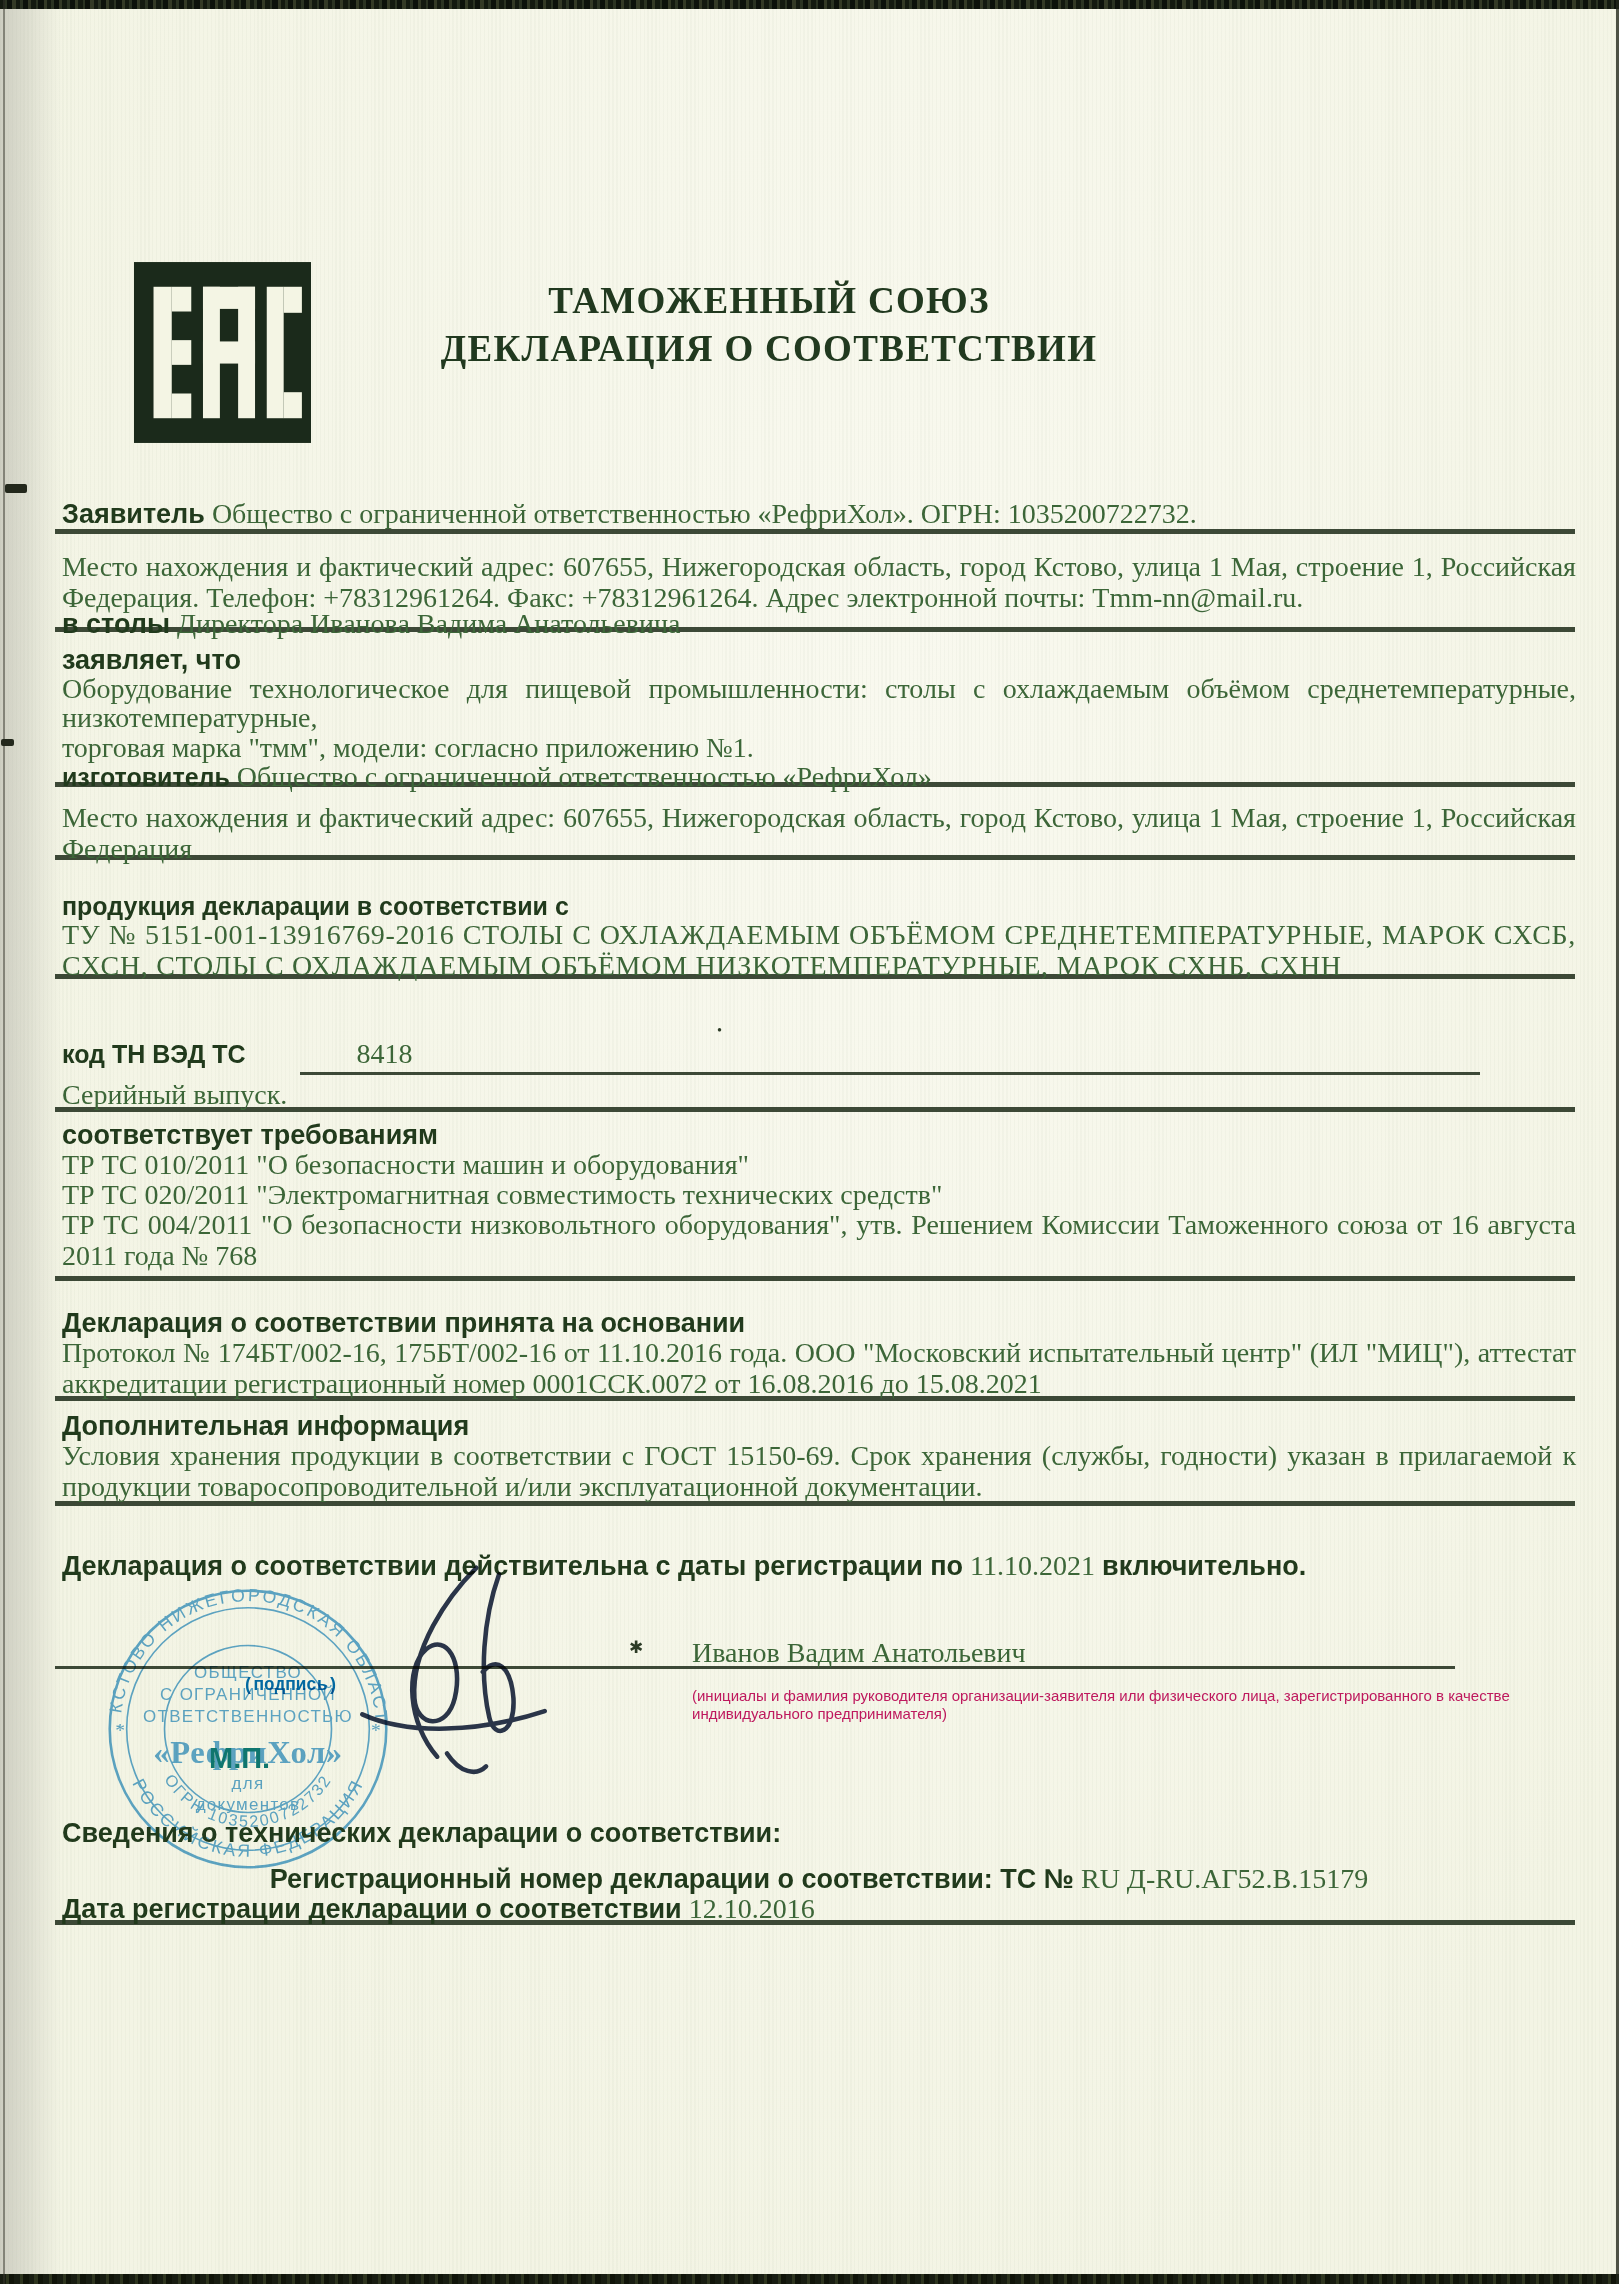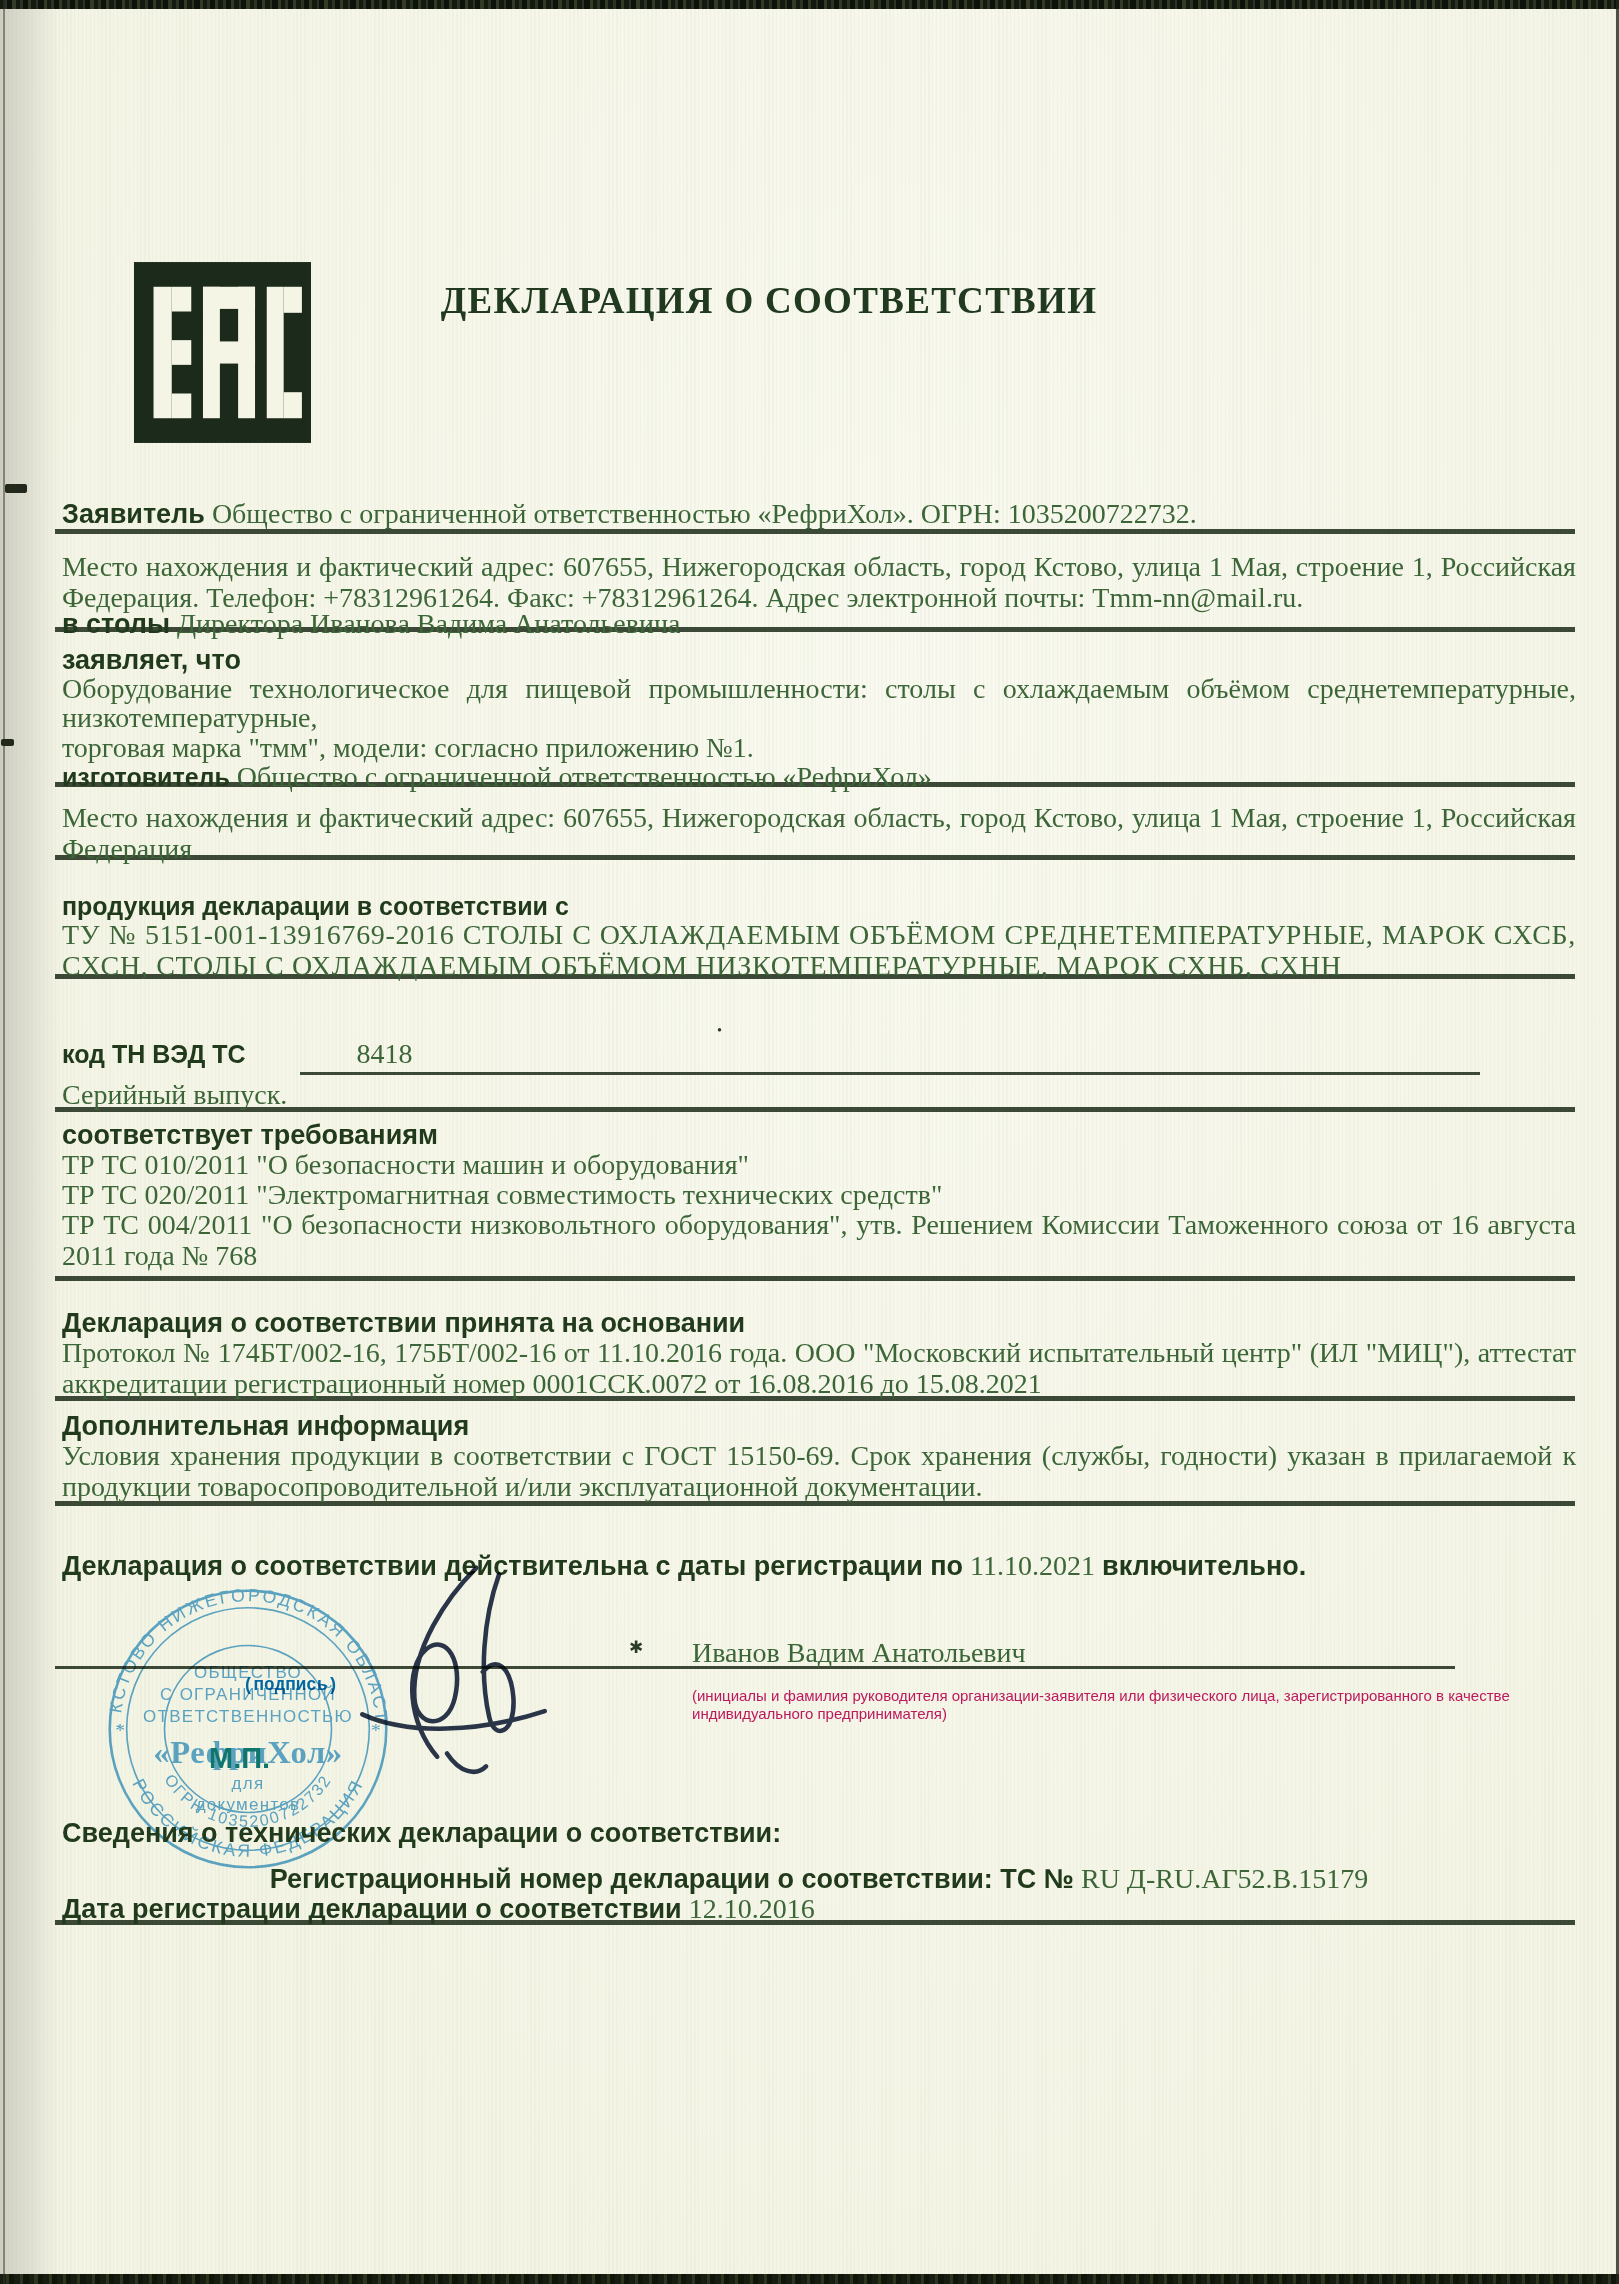--- a/index.html
+++ b/index.html
@@ -64,20 +64,21 @@
     <rect x="106" y="38" width="80" height="34" fill="#f4f5e4"></rect>
     <rect x="106" y="122" width="80" height="34" fill="#f4f5e4"></rect>
 
     <rect x="204" y="38" width="26" height="202" fill="#f4f5e4"></rect>
     <rect x="230" y="38" width="28" height="40" fill="#f4f5e4"></rect>
     <rect x="230" y="200" width="28" height="40" fill="#f4f5e4"></rect>
   </svg>
 </div>
 
 <div class="title">
+  <div>ТАМОЖЕННЫЙ СОЮЗ</div>
   <div>ДЕКЛАРАЦИЯ О СООТВЕТСТВИИ</div>
 </div>
 
 <div class="para z3" style="top:498px;">
   <span class="lbl">Заявитель</span>
   <span class="ser">Общество с ограниченной ответственностью «РефриХол».  ОГРН: 1035200722732.</span>
 </div>
 <div class="rule" style="top:529px;"></div>
 
 <div class="para jst z3" style="top:551px;">Место нахождения и фактический адрес: 607655, Нижегородская область, город Кстово, улица 1 Мая, строение 1, Российская Федерация. Телефон: +78312961264. Факс: +78312961264. Адрес электронной почты: Tmm-nn@mail.ru.</div>

